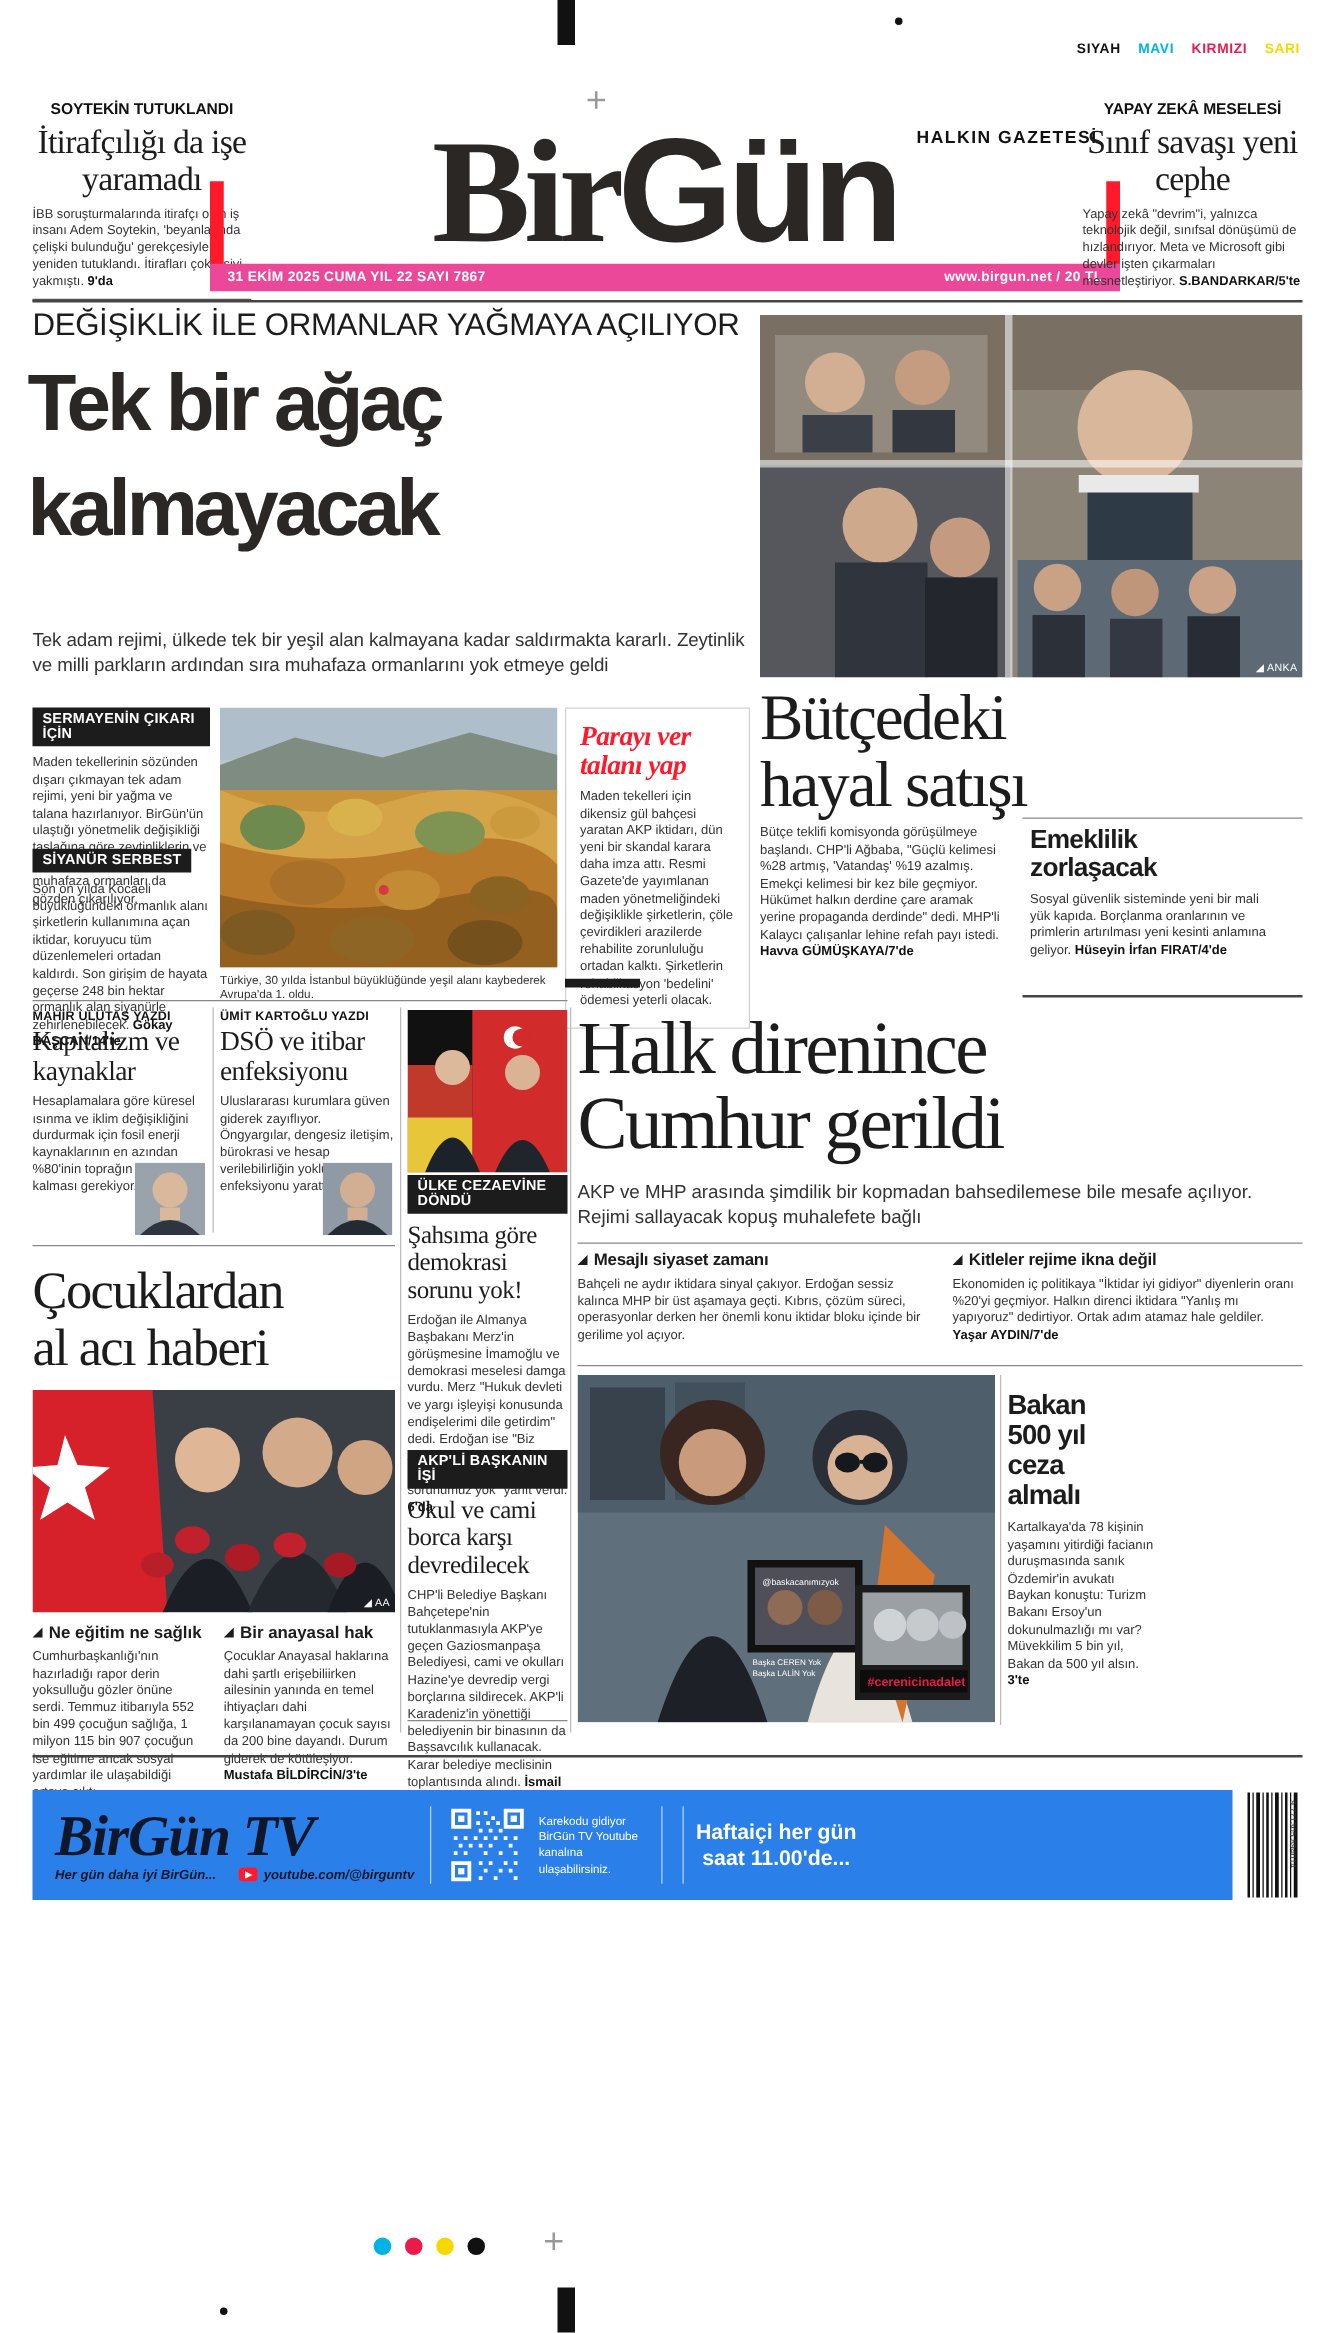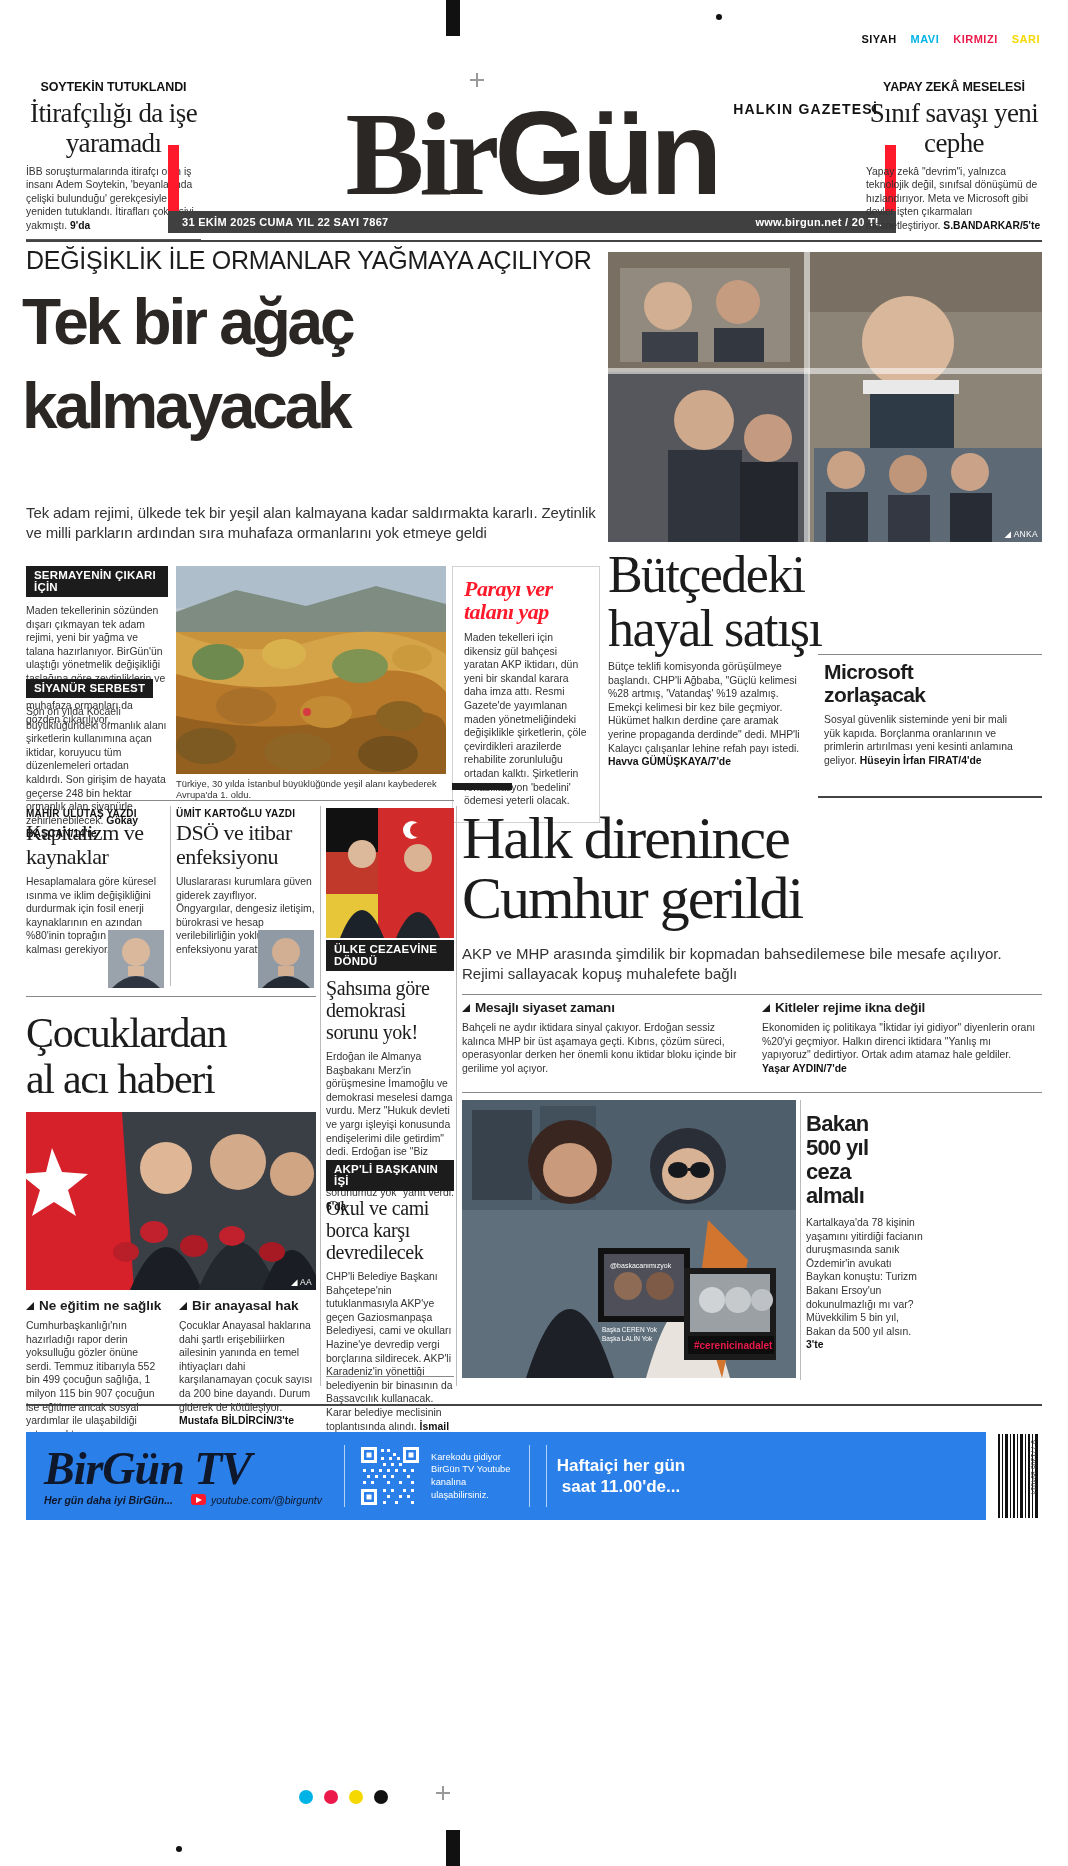--- a/index.html
+++ b/index.html
@@ -39,21 +39,21 @@
 
   .logo-wrap { position:absolute; left:168px; top:0; width:728px; height:162px; }
   .logo-red-l { position:absolute; left:0; top:70px; width:11px; height:78px; background:#ff1a2b; }
   .logo-red-r { position:absolute; right:0; top:70px; width:11px; height:78px; background:#ff1a2b; }
   .logo-text { position:absolute; left:0; top:18px; width:728px; text-align:center;
                font-family:"Liberation Serif", serif; font-weight:700; font-size:118px; line-height:120px;
                letter-spacing:-5px; color:#2b2724; }
   .logo-text .lg-bir { font-family:"Liberation Serif", serif;text-align:right; }
   .logo-text .lg-gun { font-family:"Liberation Sans", sans-serif; font-weight:bold; letter-spacing:-4px;}
   .halkin { position:absolute; right:18px; top:26px; font-size:14px; font-weight:bold; letter-spacing:1.2px; color:#111; }
-  .dateband { position:absolute; left:0; top:136px; width:728px; height:22px; background:#404040; color:#fff;
+  .dateband { position:absolute; left:0; top:136px; width:728px; height:22px; background:#ec4899; color:#fff;
               font-size:11px; font-weight:bold; letter-spacing:.3px; display:flex; align-items:center; justify-content:space-between; padding:0 14px; }
 
   .mh-right { position:absolute; right:26px; top:5px; width:176px; }
   .mh-right h2 { font-family:"Liberation Serif", serif; font-weight:400; font-size:27px; line-height:30px; margin:0 0 7px 0; text-align:center; letter-spacing:-0.6px; }
 
   
   .hrule { position:absolute; background:#888; height:1px; }
   .hrule.thick { height:2px; background:#444; }
   .vrule { position:absolute; background:#bbb; width:1px; }
 
@@ -127,21 +127,21 @@
   .cd-col h4 { margin:0 0 6px 0; font-size:13.5px; font-weight:bold; display:flex; align-items:center; gap:5px; }
 
   
   .br-photo { position:absolute; left:462px; top:1100px; width:334px; height:278px; overflow:hidden; }
   .br-story { position:absolute; left:806px; top:1112px; width:118px; }
   .br-story h3 { margin:0 0 8px 0; font-weight:bold; font-size:22px; line-height:24px; letter-spacing:-0.7px; }
   .tvbanner { position:absolute; left:26px; top:1432px; width:960px; height:88px; background:#2a7fe8; display:flex; align-items:center; }
   .tv-logo { width:310px; padding-left:18px; color:#0f172a; }
   .tv-logo .big { font-family:"Liberation Serif", serif; font-weight:700; font-style:italic; font-size:46px; line-height:44px; letter-spacing:-1px; }
   .tv-logo .tag { font-size:10.5px; font-style:italic; font-weight:bold; margin-top:3px; }
-  .tv-yt { display:flex; align-items:center; gap:5px; margin-top:3px; font-size:10.5px; font-weight:normal; font-style:italic;}
+  .tv-yt { display:flex; align-items:center; gap:5px; margin-top:3px; font-size:10.5px; font-weight:bold; font-style:italic;}
   .yt-ico { width:15px; height:11px; background:#ff1a2b; border-radius:3px; position:relative; }
   .yt-ico:after { content:''; position:absolute; left:5px; top:2.5px; border-left:6px solid #fff; border-top:3.2px solid transparent; border-bottom:3.2px solid transparent; }
   .qr { width:62px; height:62px; margin-left:6px; }
   .tv-qr-txt { width:100px; color:#fff; font-size:9.3px; line-height:12.6px; padding-left:10px; }
   .tv-sep { width:1px; height:62px; background:rgba(255,255,255,.65); margin:0 8px; }
   .tv-med { width:290px; text-align:center; color:#fff; }
   .tv-canli { display:inline-block; background:#ff1a2b; color:#fff; font-style:italic; font-weight:bold; font-size:13px; padding:2px 10px; }
   .tv-zafer { font-size:11px; font-style:italic; font-weight:bold; margin-top:5px; letter-spacing:.4px;}
   .tv-medya { font-size:34px; font-weight:bold; letter-spacing:-1px; line-height:34px; }
   .tv-haft { width:132px; text-align:center; color:#fff; font-weight:bold; font-size:17px; line-height:21px; }
@@ -253,21 +253,21 @@
   </div>
   <div class="hrule" style="left:818px; top:654px; width:224px;"></div>
   <div class="bhs-cols">
     <div class="bhs-c1">
       <p class="col-body">
         <span>Bütçe teklifi komisyonda görüşülmeye başlandı. CHP'li Ağbaba, "Güçlü kelimesi %28 artmış, 'Vatandaş' %19 azalmış. Emekçi kelimesi bir kez bile geçmiyor. Hükümet halkın derdine çare aramak yerine propaganda derdinde" dedi. MHP'li Kalaycı çalışanlar lehine refah payı istedi.</span>
         <b>Havva GÜMÜŞKAYA/7'de</b>
       </p>
     </div>
     <div class="bhs-c2">
-      <h3>Microsoft</h3>
+      <h3>Emeklilik</h3>
       <h3 style="margin-top:-7px;">zorlaşacak</h3>
       <p class="col-body">
         <span>Sosyal güvenlik sisteminde yeni bir mali yük kapıda. Borçlanma oranlarının ve primlerin artırılması yeni kesinti anlamına geliyor.</span>
         <b>Hüseyin İrfan FIRAT/4'de</b>
       </p>
     </div>
   </div>
   <div class="hrule thick" style="left:818px; top:796px; width:224px;"></div>
 
   <div class="sb1">

